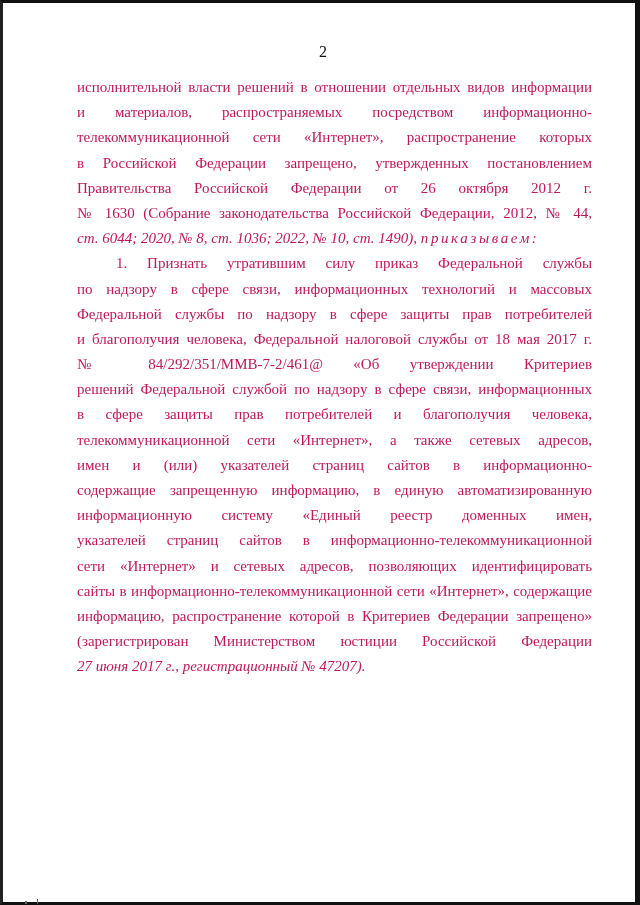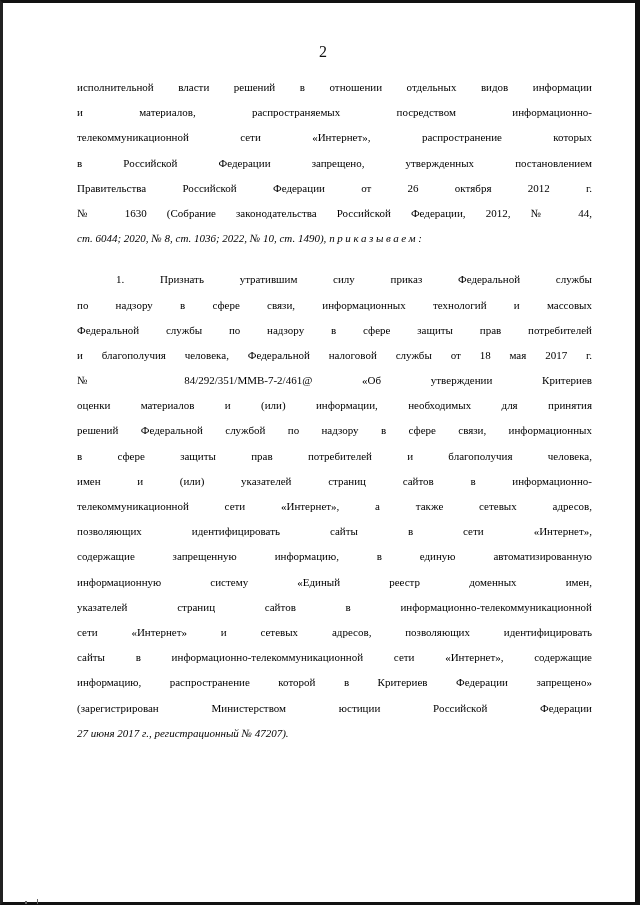--- a/index.html
+++ b/index.html
@@ -32,38 +32,37 @@
       font-family: "Liberation Serif", serif;
       font-size: 16px;
       color: #111;
     }
     .body-text {
       position: absolute;
       top: 72px;
       left: 74px;
       width: 515px;
       font-family: "Liberation Serif", serif;
-      font-size: 11px;
-      color: #000000;
+      font-size: 15px;
+      color: #be185d;
     }
     .line {
       display: block;
       height: 25.2px;
       line-height: 25.2px;
       white-space: nowrap;
       text-align: justify;
       text-align-last: justify;
     }
     .line.last {
       text-align-last: left;
       font-style: italic;
     }
     .line.indent {
       padding-left: 39px;
-      margin-top: 16px;
     }
     .spaced {
       letter-spacing: 2.6px;
     }
     .scan-speck {
       position: absolute;
       background: #666;
     }
   </style>
 </head>
@@ -78,26 +77,24 @@
     <span class="line">телекоммуникационной сети «Интернет», распространение которых</span>
     <span class="line">в Российской Федерации запрещено, утвержденных постановлением</span>
     <span class="line">Правительства Российской Федерации от 26 октября 2012 г.</span>
     <span class="line">№ 1630 (Собрание законодательства Российской Федерации, 2012, № 44,</span>
     <span class="line last"><span>ст. 6044; 2020, № 8, ст. 1036; 2022, № 10, ст. 1490),</span> <span class="spaced">приказываем:</span></span>
     <span class="line indent">1. Признать утратившим силу приказ Федеральной службы</span>
     <span class="line">по надзору в сфере связи, информационных технологий и массовых</span>
     <span class="line">Федеральной службы по надзору в сфере защиты прав потребителей</span>
     <span class="line">и благополучия человека, Федеральной налоговой службы от 18 мая 2017 г.</span>
     <span class="line">№ 84/292/351/ММВ-7-2/461@ «Об утверждении Критериев</span>
-    <span class="line">оценки материалов и (или) информации, необходимых для принятия</span>
     <span class="line">решений Федеральной службой по надзору в сфере связи, информационных</span>
     <span class="line">в сфере защиты прав потребителей и благополучия человека,</span>
+    <span class="line">телекоммуникационной сети «Интернет», а также сетевых адресов,</span>
     <span class="line">имен и (или) указателей страниц сайтов в информационно-</span>
-    <span class="line">телекоммуникационной сети «Интернет», а также сетевых адресов,</span>
-    <span class="line">позволяющих идентифицировать сайты в сети «Интернет»,</span>
     <span class="line">содержащие запрещенную информацию, в единую автоматизированную</span>
     <span class="line">информационную систему «Единый реестр доменных имен,</span>
     <span class="line">указателей страниц сайтов в информационно-телекоммуникационной</span>
     <span class="line">сети «Интернет» и сетевых адресов, позволяющих идентифицировать</span>
     <span class="line">сайты в информационно-телекоммуникационной сети «Интернет», содержащие</span>
     <span class="line">информацию, распространение которой в Критериев Федерации запрещено»</span>
     <span class="line">(зарегистрирован Министерством юстиции Российской Федерации</span>
     <span class="line last">27 июня 2017 г., регистрационный № 47207).</span>
   </div>
 

